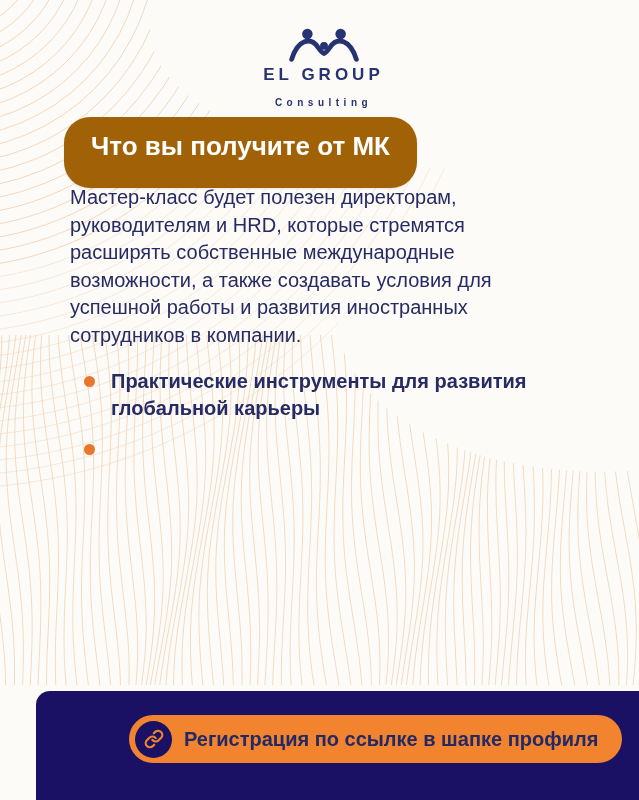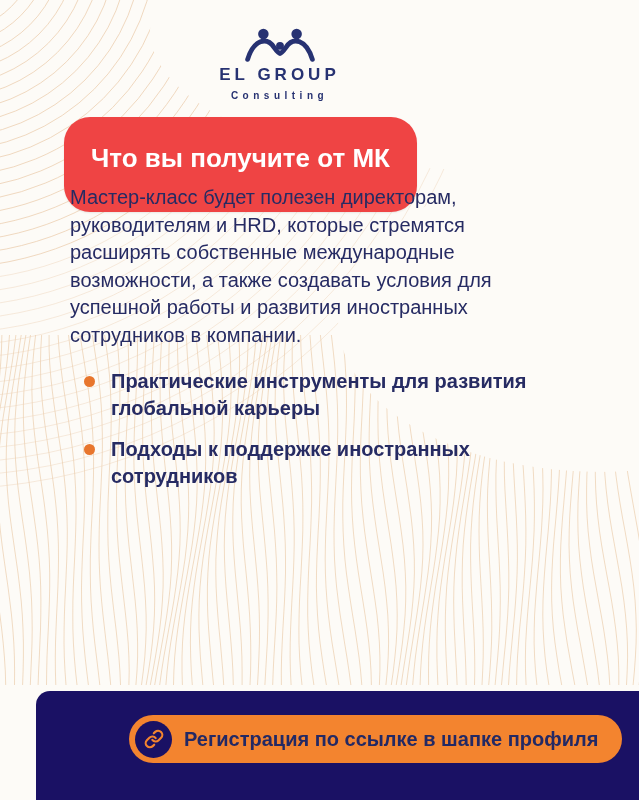--- a/index.html
+++ b/index.html
@@ -7,36 +7,37 @@
     width:639px;height:800px;position:relative;overflow:hidden;
     background:#fdfbf7;
     font-family:"Liberation Sans",sans-serif;
   }
   #bg{position:absolute;left:0;top:0;width:639px;height:800px;display:block;}
 
   .logo-wrap{
     position:absolute;top:26px;left:0;width:559px;
     display:flex;flex-direction:column;align-items:center;
     color:#273272;
+    padding-left:44px;
   }
   .logo-mark{width:70px;height:37px;}
   .logo-name{
     font-size:17px;font-weight:bold;letter-spacing:4px;
     margin-top:2px;color:#273272;white-space:nowrap;
   }
   .logo-sub{
     font-size:10px;font-weight:bold;letter-spacing:4.5px;
-    margin-top:5px;color:#273272;white-space:nowrap;
+    margin-top:12px;color:#273272;white-space:nowrap;
   }
 
   .title-pill{
     position:absolute;left:64px;top:117px;height:63px;
-    background:#ef4444;border-radius:26px;
+    background:#a16207;border-radius:26px;
     color:#ffffff;font-size:26px;font-weight:bold;
-    line-height:51px;padding:16px 27px;white-space:nowrap;
+    line-height:51px;padding:4px 27px;white-space:nowrap;
     box-shadow:0 1px 2px rgba(0,0,0,.08);
   }
 
   .intro{
     position:absolute;left:70px;top:184px;width:470px;
     color:#262B63;font-size:20px;line-height:1.38;font-weight:normal;
   }
 
   .benefits{
     position:absolute;left:70px;top:356px;width:470px;
@@ -218,21 +219,20 @@
 
 <div class="intro">Мастер-класс будет полезен директорам, руководителям и HRD, которые стремятся расширять собственные международные возможности, а также создавать условия для успешной работы и развития иностранных сотрудников в компании.</div>
 
 <ul class="benefits">
   <li>
     <span class="dot"></span>
     <span>Практические инструменты для развития глобальной карьеры</span>
   </li>
   <li>
     <span class="dot"></span>
-    <span>Подходы к поддержке иностранных сотрудников</span>
   </li>
 </ul>
 
 <div class="footer">
   <button class="cta">
     <span class="icon-circle">
       <svg width="20" height="20" viewBox="0 0 24 24" fill="none" stroke="#F3842F" stroke-width="2.6" stroke-linecap="round" stroke-linejoin="round">
         <path d="M10 13a5 5 0 0 0 7.54.54l3-3a5 5 0 0 0-7.07-7.07l-1.72 1.71"></path>
         <path d="M14 11a5 5 0 0 0-7.54-.54l-3 3a5 5 0 0 0 7.07 7.07l1.71-1.71"></path>
       </svg>

